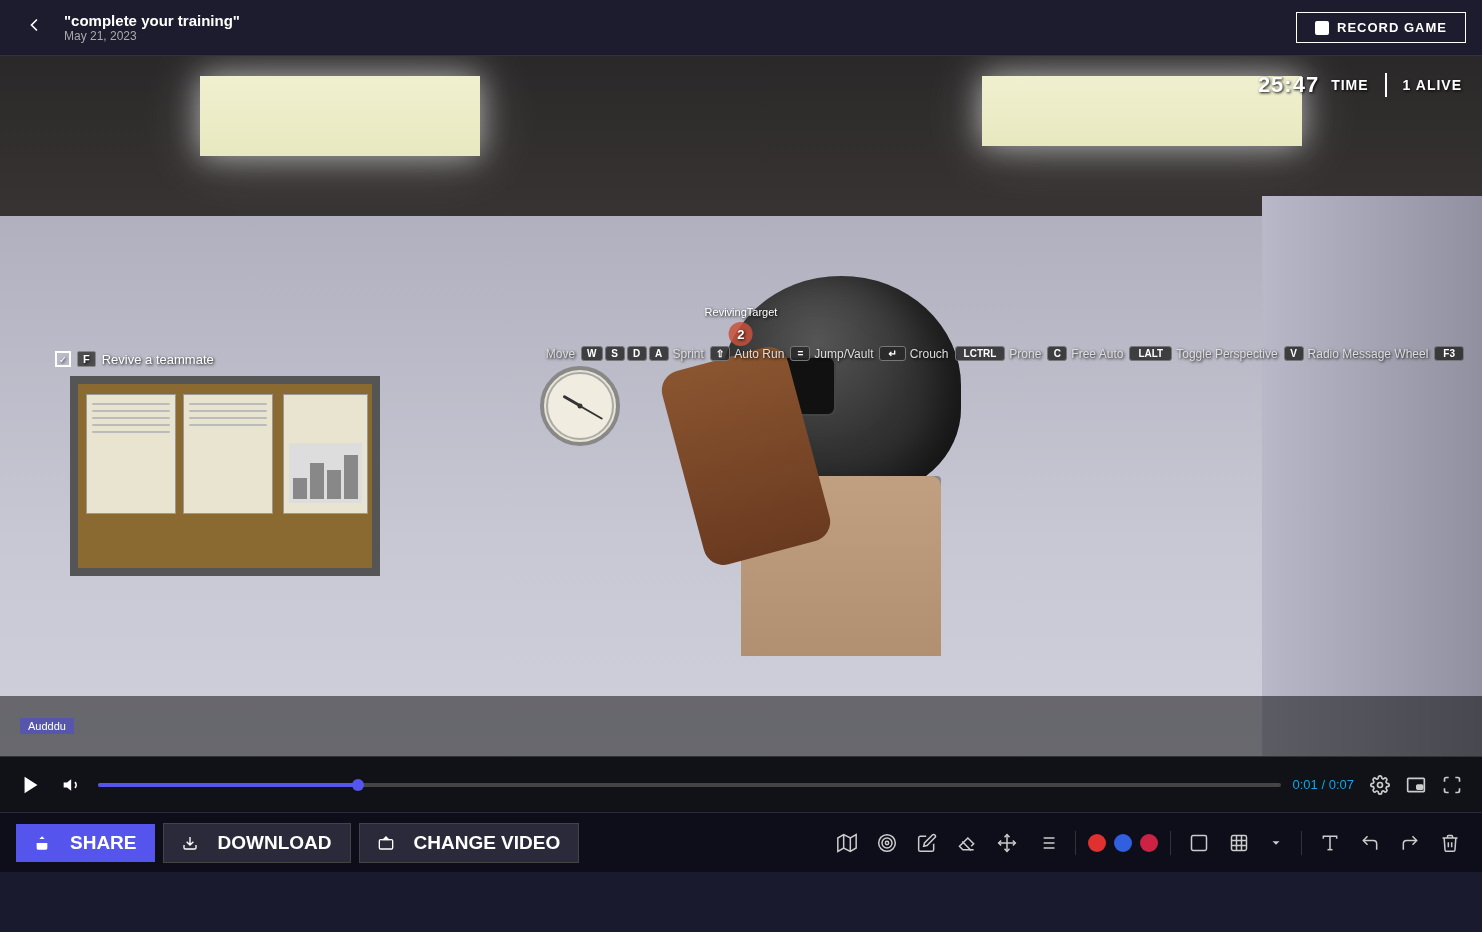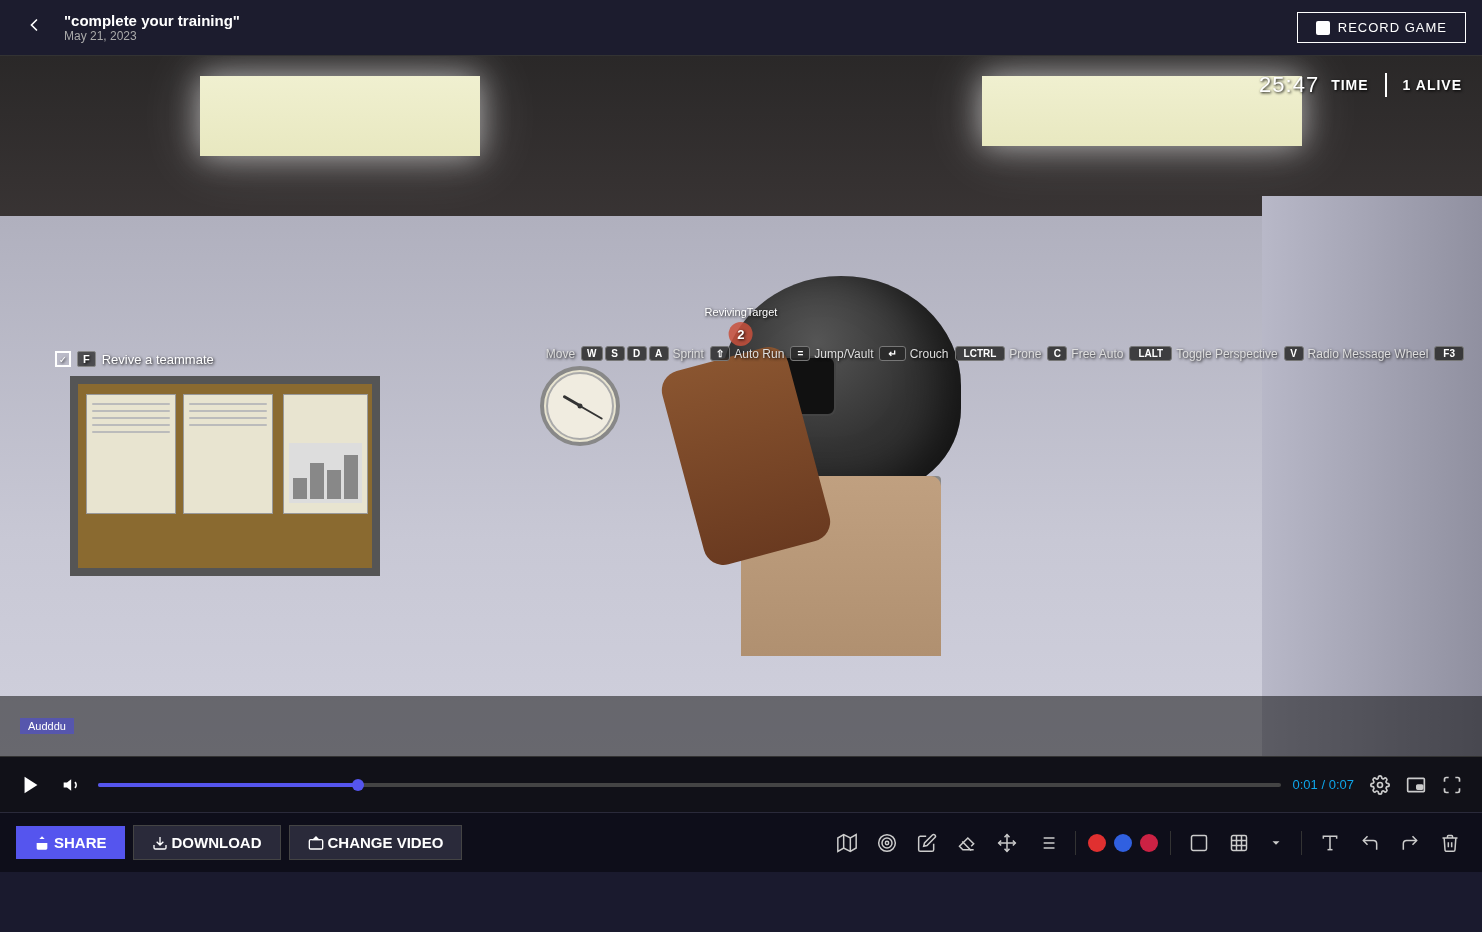--- a/index.html
+++ b/index.html
@@ -44,21 +44,21 @@
     .title-block .sub-title {
       font-size: 12px;
       color: #aaa;
     }
     .record-btn {
       background: transparent;
       border: 1.5px solid #fff;
       color: #fff;
       padding: 7px 18px;
       font-size: 13px;
-      font-weight: 400;
+      font-weight: 700;
       cursor: pointer;
       display: flex;
       align-items: center;
       gap: 8px;
       letter-spacing: 1px;
     }
     .record-icon {
       width: 14px;
       height: 14px;
       background: #fff;
@@ -270,21 +270,21 @@
       align-items: center;
       gap: 12px;
       color: #fff;
       font-size: 14px;
       font-weight: 700;
       letter-spacing: 1px;
       text-shadow: 1px 1px 3px #000;
     }
     .hud-time-val {
       font-size: 22px;
-      font-weight: 400;
+      font-weight: 700;
       color: #fff;
     }
     .hud-separator {
       width: 2px;
       height: 24px;
       background: #fff;
       margin: 0 4px;
     }
 
     
@@ -458,23 +458,23 @@
       background: #0e0e1a;
       display: flex;
       align-items: center;
       padding: 0 16px;
       gap: 8px;
       border-top: 1px solid #2a2a3a;
     }
     .action-btn {
       display: flex;
       align-items: center;
-      gap: 4px;
+      gap: 20px;
       padding: 8px 18px;
-      font-size: 15px;
+      font-size: 19px;
       font-weight: 700;
       cursor: pointer;
       border: none;
     }
     .share-btn {
       background: #5555ee;
       color: #fff;
     }
     .download-btn {
       background: #2a2a3a;

